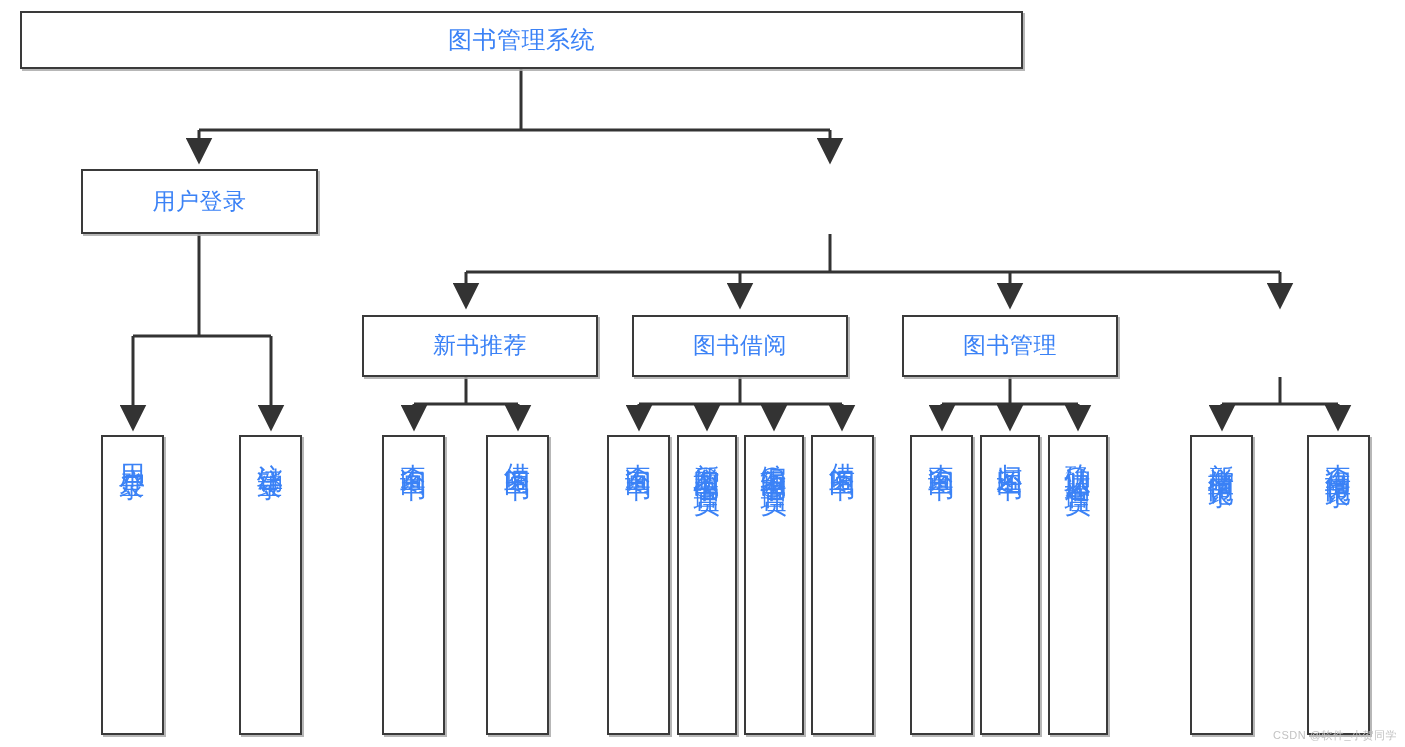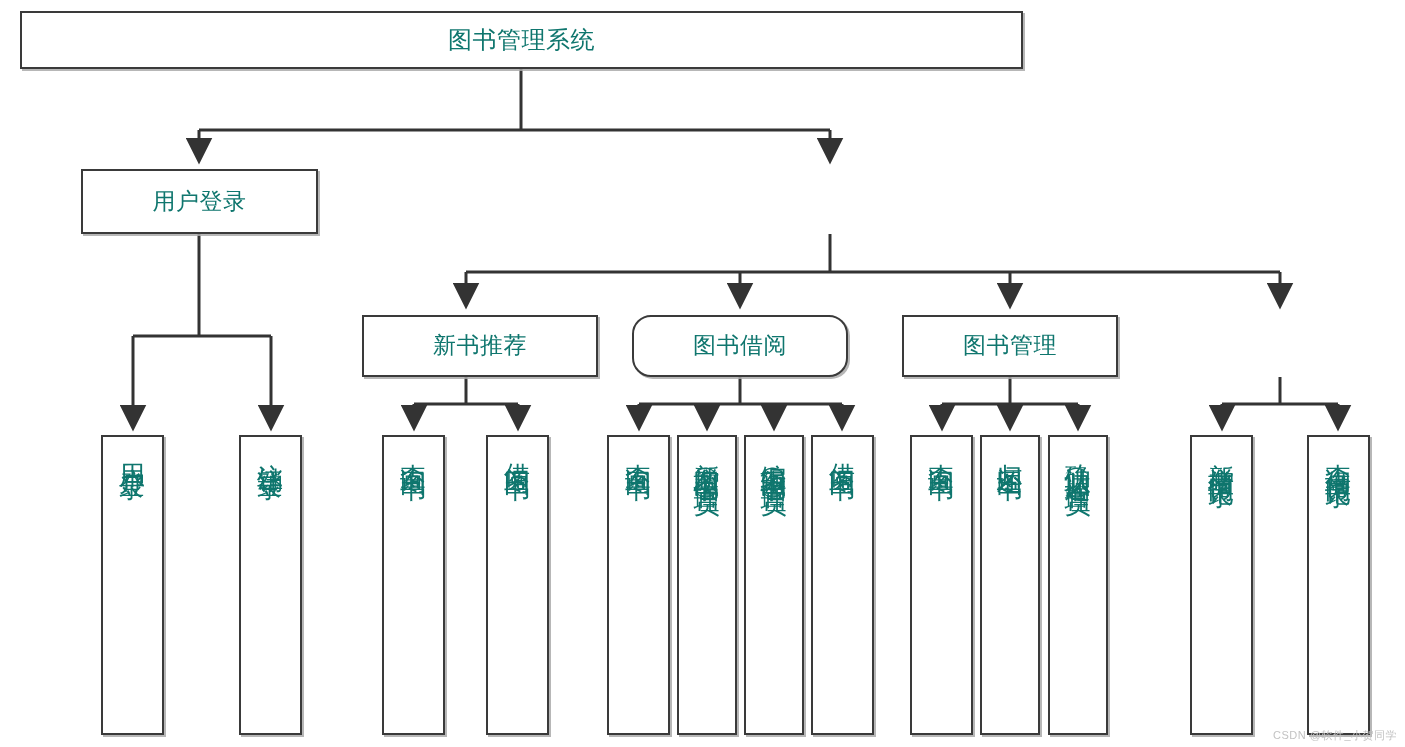--- a/index.html
+++ b/index.html
@@ -27,21 +27,21 @@
   }
   .node {
     position: absolute;
     box-sizing: border-box;
     background: #ffffff;
     border: 2px solid #3a3a3a;
     box-shadow: 2px 2px 0 0 rgba(170,170,170,0.85);
     display: flex;
     align-items: center;
     justify-content: center;
-    color: #0f766e;
+    color: #3b82f6;
   }
   .node .label {
     display: block;
     text-align: center;
     line-height: 1.18;
     white-space: nowrap;
   }
   
   .node.h .label {
     font-size: 23px;
@@ -132,21 +132,21 @@
     <span class="label">图书管理系统</span>
   </div>
 
   <div class="node h" style="left:81px; top:169px; width:237px; height:65px;">
     <span class="label">用户登录</span>
   </div>
 
   <div class="node h" style="left:362px; top:315px; width:236px; height:62px;">
     <span class="label">新书推荐</span>
   </div>
-  <div class="node h" style="left:632px; top:315px; width:216px; height:62px;border-radius:19px;">
+  <div class="node h" style="left:632px; top:315px; width:216px; height:62px;">
     <span class="label">图书借阅</span>
   </div>
   <div class="node h" style="left:902px; top:315px; width:216px; height:62px;">
     <span class="label">图书管理</span>
   </div>
 
   <div class="node v" style="left:101px; top:435px; width:63px; height:300px;">
     <span class="label">用户登录</span>
   </div>
   <div class="node v" style="left:239px; top:435px; width:63px; height:300px;">

